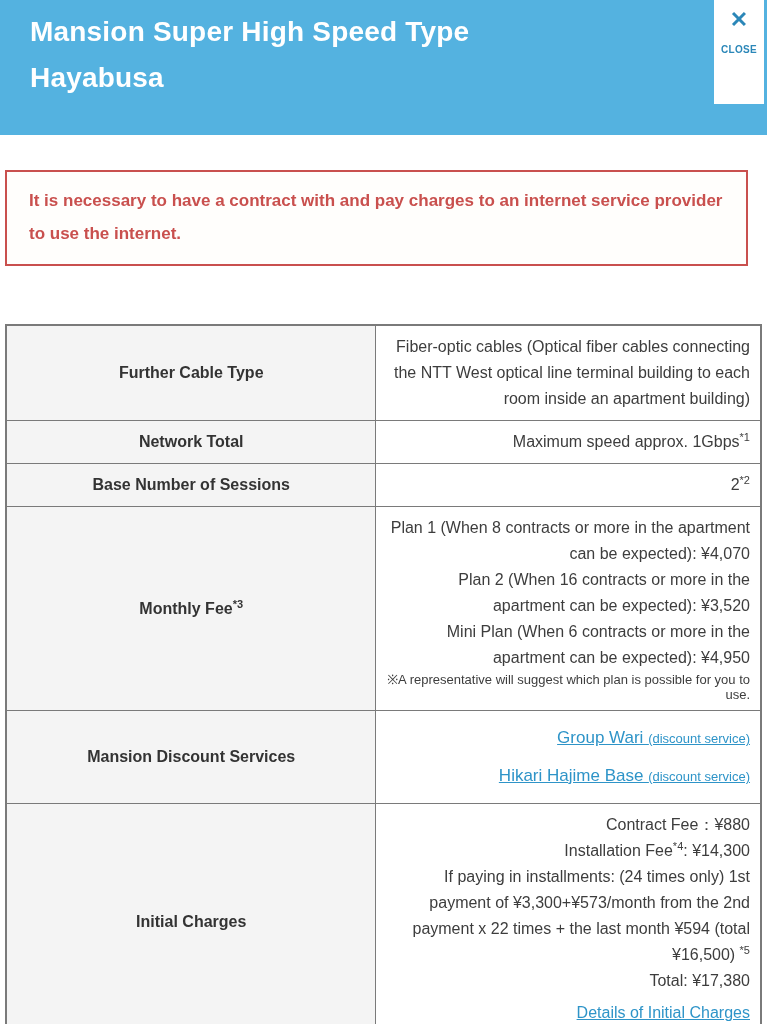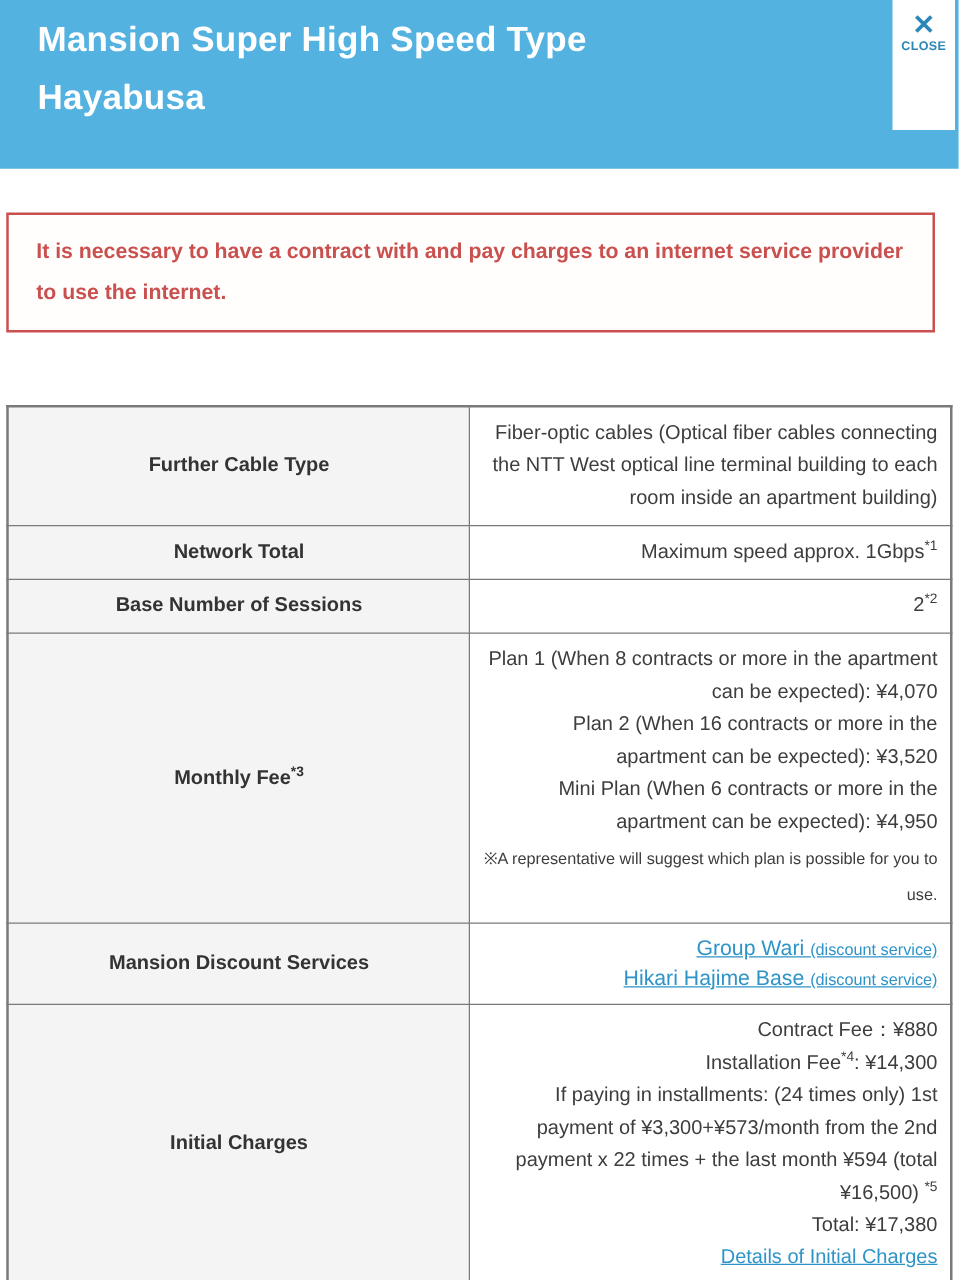--- a/index.html
+++ b/index.html
@@ -46,21 +46,21 @@
   .close-x {
     color: #2b87b8;
     font-size: 22px;
     font-weight: 700;
     line-height: 24px;
   }
   .close-label {
     color: #2b87b8;
     font-size: 10px;
     font-weight: 700;
-    margin-top: 0;
+    margin-top: 12px;
     letter-spacing: 0.3px;
   }
 
   
   .notice {
     margin: 35px 19px 0 5px;
     border: 2px solid #c9504e;
     background: #fffefc;
     padding: 12px 22px 14px 22px;
   }
@@ -98,29 +98,29 @@
     background: #ffffff;
     padding: 8px 10px;
     font-size: 16px;
     line-height: 26px;
     vertical-align: middle;
     color: #3d3d3d;
   }
   sup { font-size: 11px; line-height: 0; }
   .note {
     font-size: 13px;
-    line-height: 29px;
+    line-height: 15px;
     margin-top: 1px;
   }
   a.link {
     color: #2e94c8;
     text-decoration: underline;
     cursor: pointer;
   }
-  .link-row { line-height: 23px; }
+  .link-row { line-height: 37px; }
   .link-main { font-size: 17px; }
   .link-small { font-size: 13px; }
 </style>
 </head>
 <body>
 
 <div>
 
   <header class="modal-header">
     <h1 class="page-title"><span>Mansion Super High Speed Type</span><br><span>Hayabusa</span></h1>

